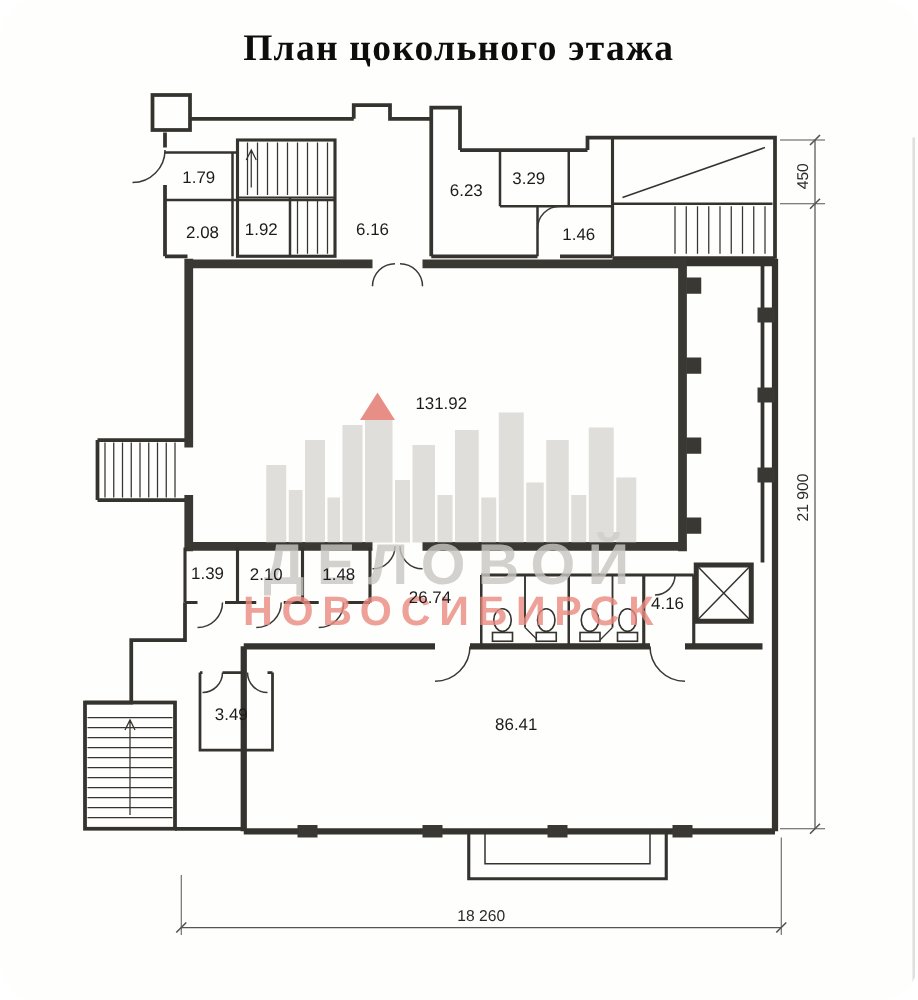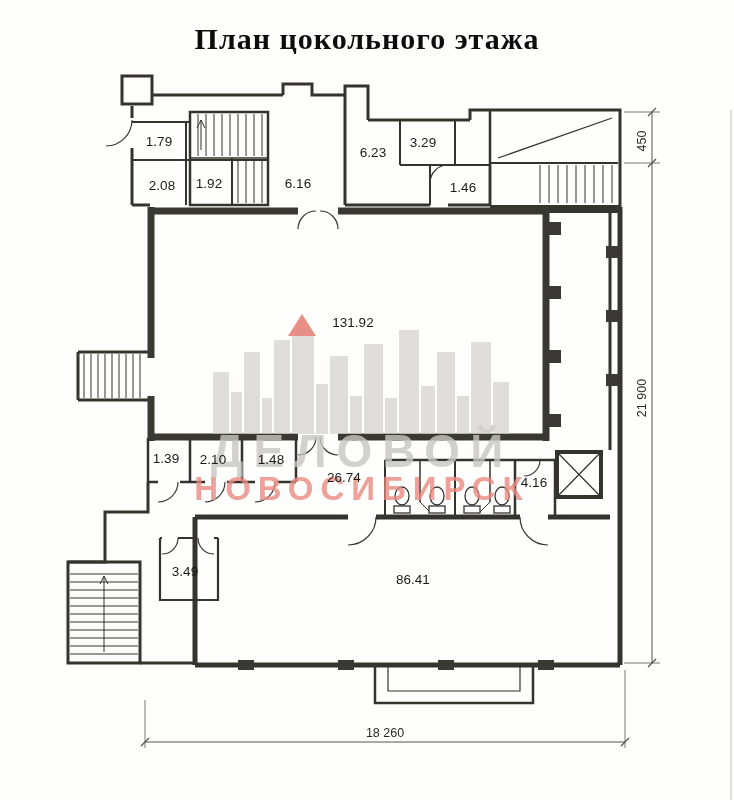--- a/index.html
+++ b/index.html
@@ -1,18 +1,18 @@
 <!DOCTYPE html>
 <html><head>
 <meta charset="utf-8">
 <style>
   html,body { margin:0; padding:0; background:#ffffff; }
   .page {
     position:relative; width:734px; height:800px; background:#fefefd;
-    font-family:"Liberation Sans", sans-serif; overflow:hidden;
+    font-family:"Liberation Sans", sans-serif; overflow:hidden;border-radius:29px;
   }
   .title {
     position:absolute; top:22px; left:0; width:100%; text-align:center;
     font-family:"Liberation Serif", serif; font-weight:bold; font-size:30px;
     color:#0d0d0d; letter-spacing:1px;
   }
   svg { position:absolute; top:0; left:0; }
   text.room { font-family:"Liberation Sans", sans-serif; font-size:13.5px; fill:#1b1b1b; }
   text.dim  { font-family:"Liberation Sans", sans-serif; font-size:12.5px; fill:#2a2a2a; }
   .wm1 { font-family:"Liberation Sans", sans-serif; font-weight:bold; font-size:46px;

